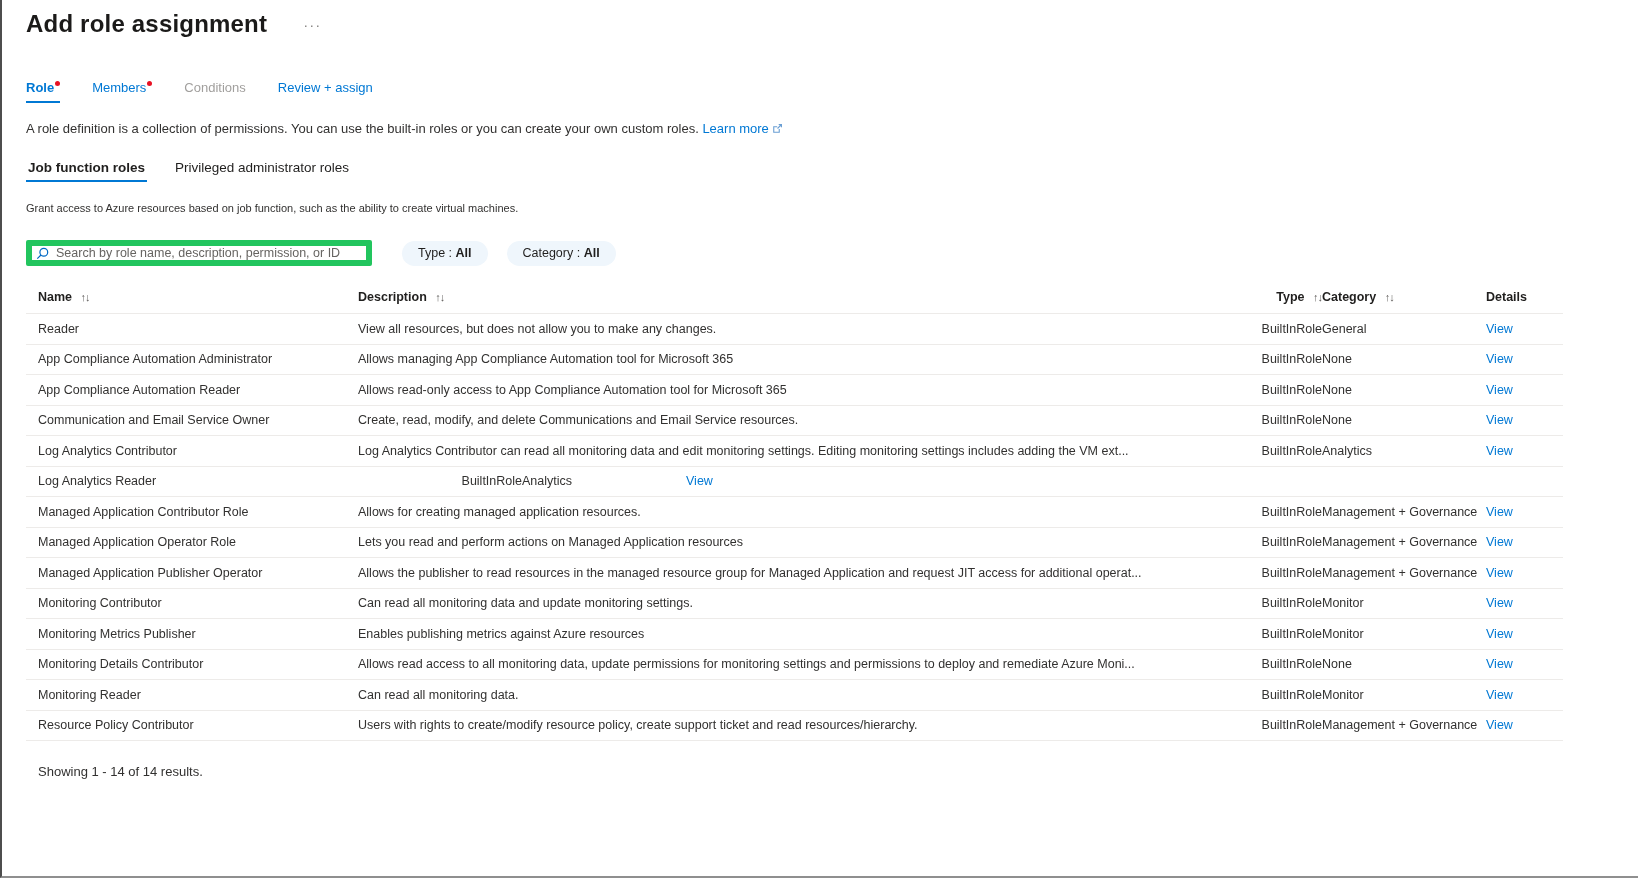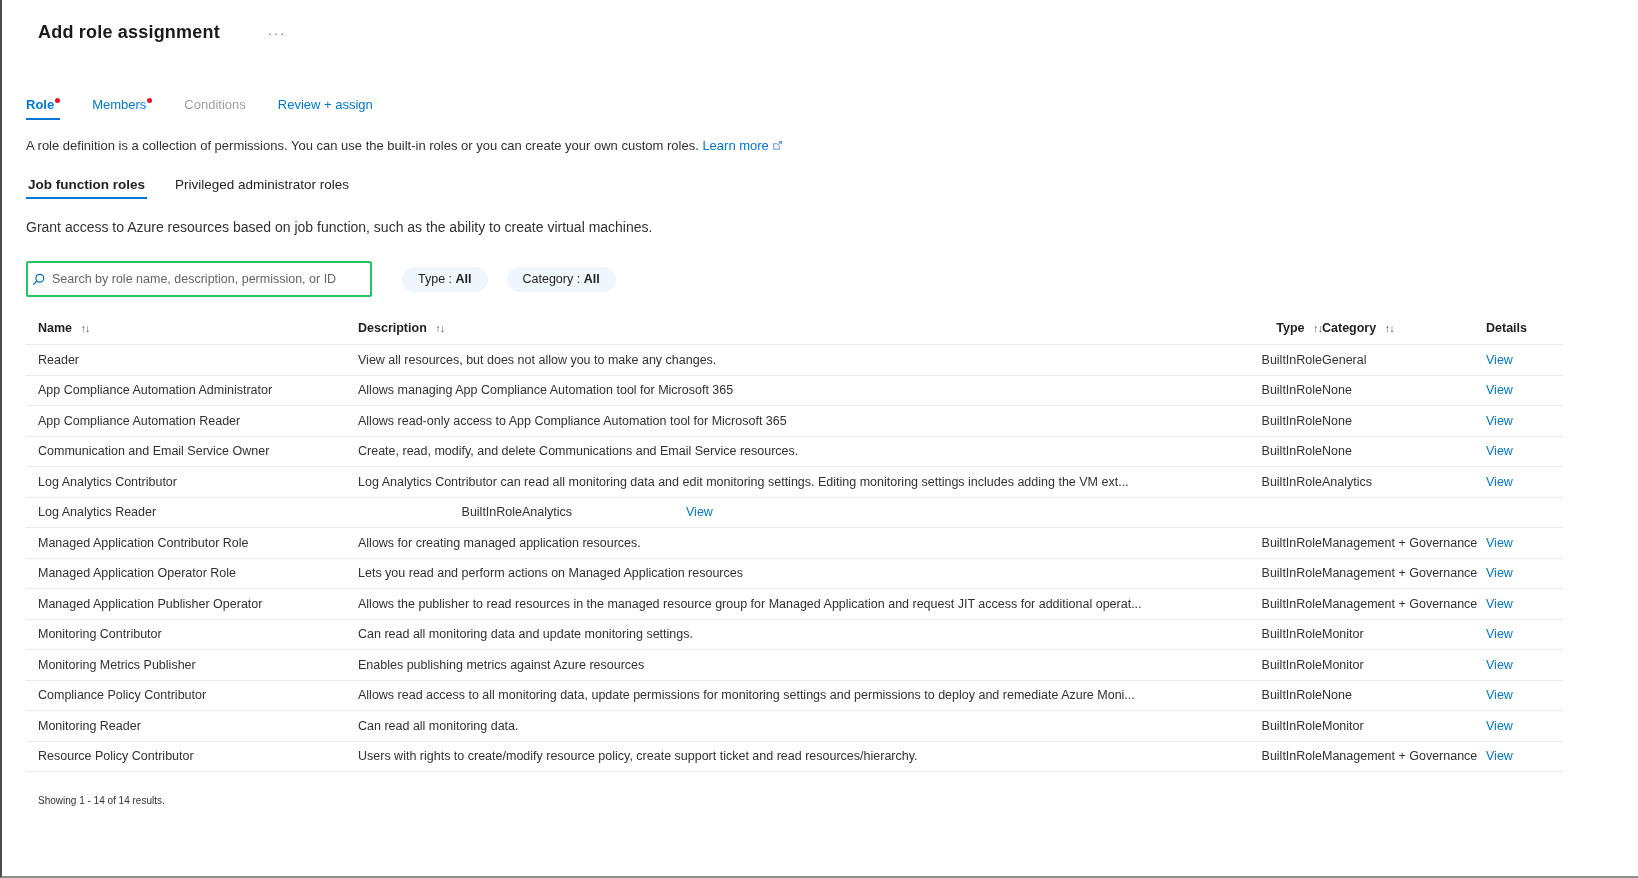--- a/index.html
+++ b/index.html
@@ -24,21 +24,21 @@
   .page{
     width:100%;height:100%;
     border-left:2px solid #4d4d4d;
     border-bottom:2px solid #8f8f8f;
     padding:10px 0 0 24px;
     position:relative;
   }
   
   .title-row{display:flex;align-items:center;}
   .title-row h1{
-    margin:12px;font-size:18px;font-weight:700;color:#1b1a19;letter-spacing:.2px;
+    margin:0;font-size:24px;font-weight:700;color:#1b1a19;letter-spacing:.2px;
   }
   .more-btn{
     background:none;border:none;cursor:pointer;
     color:#8a8886;font-size:15px;letter-spacing:1px;
     margin-left:32px;padding:0 4px;line-height:1;
   }
   
   .tabs{display:flex;margin-top:42px;}
   .tab{
     font-size:13px;color:var(--accent);margin-right:30px;cursor:pointer;
@@ -60,25 +60,25 @@
   
   .pivots{display:flex;margin-top:24px;}
   .pivot{
     font-size:13.5px;color:var(--text-dark);margin-right:26px;cursor:pointer;
     padding:0 2px 7px 2px;position:relative;white-space:nowrap;text-align:right;
   }
   .pivot.active{font-weight:700;}
   .pivot.active::after{
     content:"";position:absolute;left:0;right:0;bottom:0;height:2px;background:var(--accent);
   }
-  .pivot-desc{margin:20px 0 0 0;font-size:14px;}
+  .pivot-desc{margin:20px 0 0 0;font-size:11px;}
   
   .controls{display:flex;align-items:center;margin-top:26px;}
   .search-box{
-    width:346px;height:36px;border:2px solid #22c55e;border-radius:2px;
+    width:346px;height:26px;border:6px solid #22c55e;border-radius:2px;
     display:flex;align-items:center;padding:0 4px;background:#fff;
   }
   .search-box svg{flex:0 0 auto;margin-right:7px;}
   .search-box input{
     border:none;outline:none;width:100%;font-size:12.5px;
     font-family:"Liberation Sans", sans-serif;color:var(--text);
     background:transparent;padding:0;
   }
   .search-box input::placeholder{color:#666461;}
   .pill{
@@ -97,21 +97,21 @@
   .sort{font-weight:400;color:var(--muted);font-size:11px;margin-left:5px;letter-spacing:-1px;}
   .trow{display:flex;align-items:center;height:30.5px;border-bottom:1px solid var(--row-border);cursor:pointer;}
   .cell{white-space:nowrap;overflow:hidden;}
   .name{width:332px;padding-left:12px;flex:0 0 auto;}
   .desc{flex:1 1 auto;padding-right:10px;text-overflow:ellipsis;}
   .type{width:164px;flex:0 0 auto;text-align:right;}
   .cat{width:164px;flex:0 0 auto;text-overflow:ellipsis;}
   .det{width:77px;flex:0 0 auto;}
   .view-link{color:var(--accent);text-decoration:none;cursor:pointer;}
   
-  .footer{margin:23px 0 0 12px;font-size:10px;color:var(--text);}
+  .footer{margin:23px 0 0 12px;font-size:13px;color:var(--text);}
 </style>
 </head>
 <body>
 
 <div class="page">
 
   <div class="title-row">
     <h1>Add role assignment</h1>
     <button class="more-btn">···</button>
   </div>
@@ -245,21 +245,21 @@
           <div class="cell det"><a class="view-link">View</a></div>
         </div>
         <div class="trow">
           <div class="cell name">Monitoring Metrics Publisher</div>
           <div class="cell desc">Enables publishing metrics against Azure resources</div>
           <div class="cell type">BuiltInRole</div>
           <div class="cell cat">Monitor</div>
           <div class="cell det"><a class="view-link">View</a></div>
         </div>
         <div class="trow">
-          <div class="cell name">Compliance Policy Contributor</div>
+          <div class="cell name">Monitoring Details Contributor</div>
           <div class="cell desc">Allows read access to all monitoring data, update permissions for monitoring settings and permissions to deploy and remediate Azure Moni...</div>
           <div class="cell type">BuiltInRole</div>
           <div class="cell cat">None</div>
           <div class="cell det"><a class="view-link">View</a></div>
         </div>
         <div class="trow">
           <div class="cell name">Monitoring Reader</div>
           <div class="cell desc">Can read all monitoring data.</div>
           <div class="cell type">BuiltInRole</div>
           <div class="cell cat">Monitor</div>

